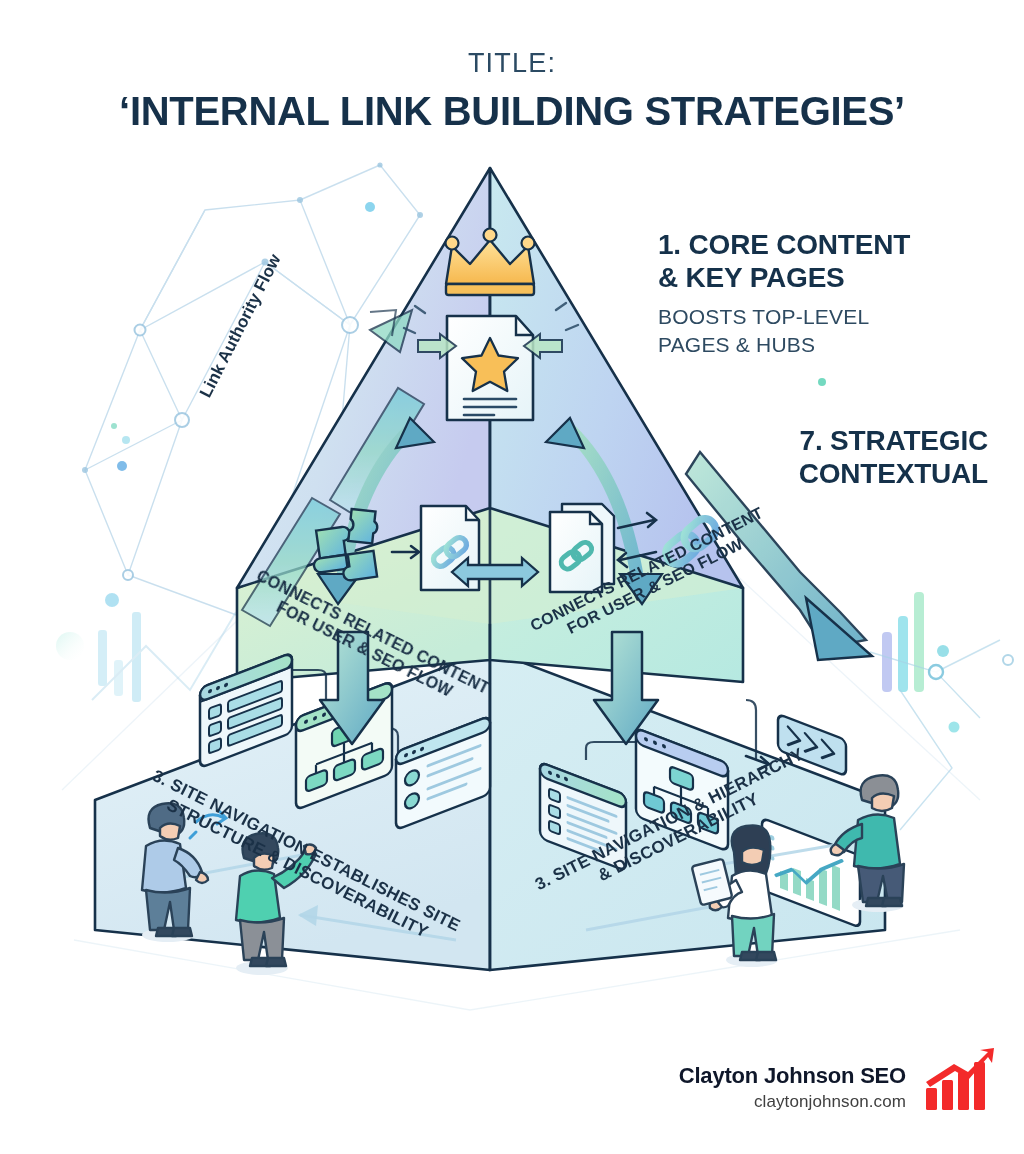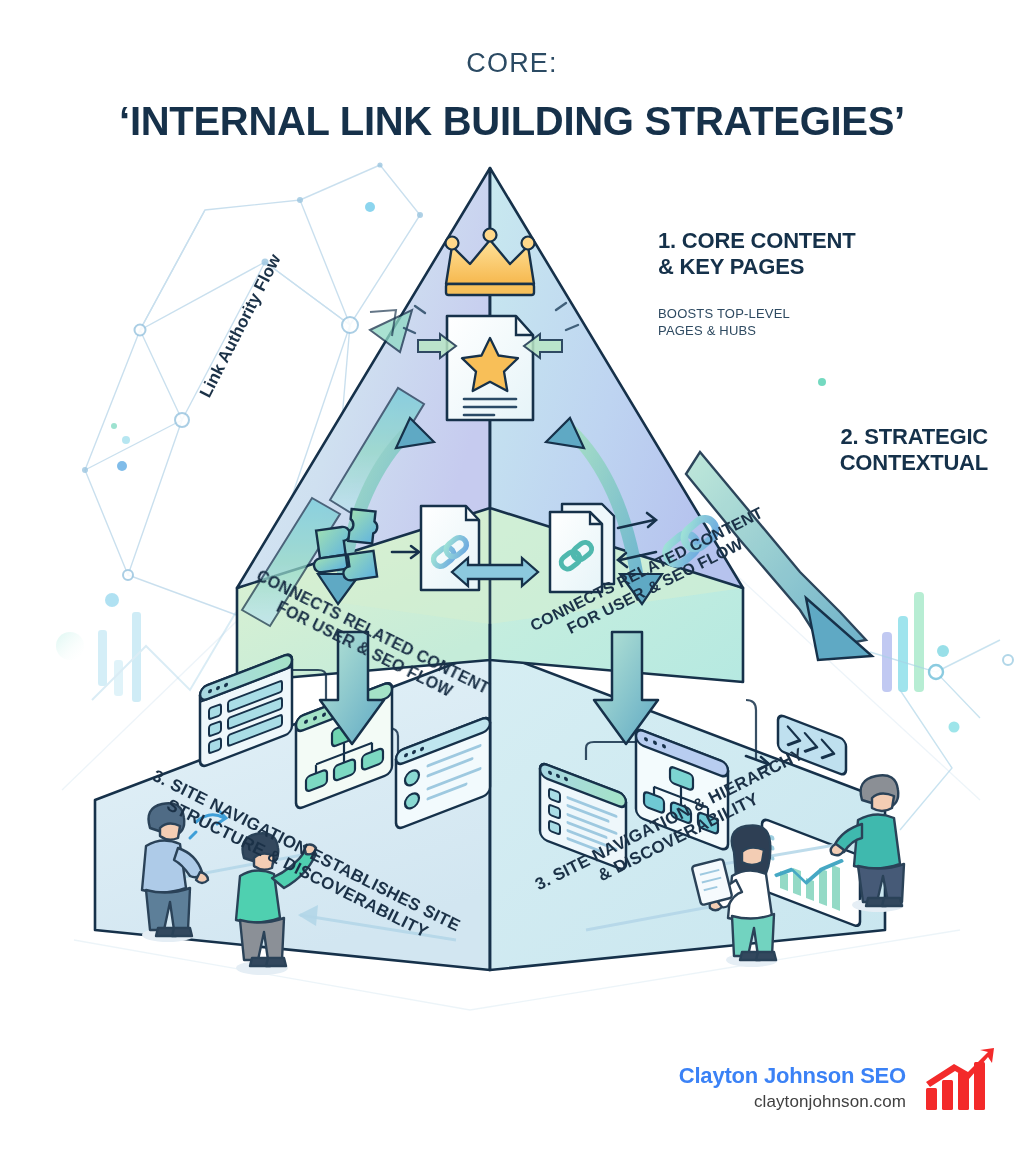--- a/index.html
+++ b/index.html
@@ -18,38 +18,38 @@
   #stage { position: absolute; inset: 0; }
 
   
   .hdr { position: absolute; left: 0; top: 0; width: 1024px; text-align: center; }
   .hdr-kicker {
     font-size: 27px; letter-spacing: 1.2px; font-weight: 500;
     color: #2b4a63; margin-top: 48px;
   }
   .hdr-title {
     font-size: 40px; font-weight: 800; letter-spacing: -0.3px;
-    color: #16314a; margin-top: 20px; white-space: nowrap;
+    color: #16314a; margin-top: 10px; white-space: nowrap;
   }
 
   
   .bg-svg { position: absolute; left: 0; top: 0; width: 1024px; height: 1154px; }
 
   
   .pyr { position: absolute; left: 0; top: 0; width: 1024px; height: 1154px; }
 
   
   .callout { position: absolute; }
   .callout .c-title {
-    font-size: 22px; font-weight: 800; color: #15314a; line-height: 1.18;
+    font-size: 28px; font-weight: 800; color: #15314a; line-height: 1.18;
     letter-spacing: -0.2px;
   }
   .callout .c-sub {
-    font-size: 13px; font-weight: 500; color: #2e4a61; line-height: 1.34;
-    margin-top: 25px; letter-spacing: 0.2px;
+    font-size: 21px; font-weight: 500; color: #2e4a61; line-height: 1.34;
+    margin-top: 9px; letter-spacing: 0.2px;
   }
   #callout-1 { left: 658px; top: 228px; }
   #callout-2 { right: 36px; top: 424px; text-align: right; }
 
   
   .cap {
     position: absolute;
     font-weight: 800; color: #1b3147;
     line-height: 1.2; letter-spacing: 0.3px;
     text-align: center;
@@ -64,21 +64,21 @@
   
   #flow-label {
     position: absolute; left: 196px; top: 392px;
     font-size: 17px; font-weight: 700; color: #1b3147;
     transform: rotate(-63deg); transform-origin: left top;
     white-space: nowrap;
   }
 
   
   .brand { position: absolute; right: 118px; bottom: 42px; text-align: right; }
-  .brand-name { font-size: 22px; font-weight: 800; color: #3b82f6; letter-spacing: -0.2px; }
+  .brand-name { font-size: 22px; font-weight: 800; color: #0f172a; letter-spacing: -0.2px; }
   .brand-url { font-size: 17px; font-weight: 400; color: #404040; margin-top: 3px; letter-spacing: 0.1px; }
   .brand-logo { position: absolute; right: 26px; bottom: 42px; width: 74px; height: 64px; }
 </style>
 </head>
 <body>
 
 <div id="stage">
 
   <svg class="bg-svg" viewBox="0 0 1024 1154">
     <defs>
@@ -150,21 +150,21 @@
     <circle cx="1008" cy="660" r="5" fill="#ffffff" stroke="#9ecde3" stroke-width="2" opacity="0.8"></circle>
 
     <g opacity="0.25" stroke="#b6d5e6" stroke-width="1.3" fill="none">
       <path d="M62 790 L300 560"></path>
       <path d="M980 800 L720 560"></path>
       <path d="M74 940 L470 1010 L960 930"></path>
     </g>
   </svg>
 
   <div class="hdr">
-    <div class="hdr-kicker">CORE:</div>
+    <div class="hdr-kicker">TITLE:</div>
     <div class="hdr-title">‘INTERNAL LINK BUILDING STRATEGIES’</div>
   </div>
 
   <svg class="pyr" viewBox="0 0 1024 1154">
     <defs>
       <linearGradient id="t1L" x1="0" y1="0" x2="1" y2="0.5">
         <stop offset="0%" stop-color="#d9ebf5"></stop>
           <stop offset="55%" stop-color="#cfe0f0"></stop>
           <stop offset="100%" stop-color="#c6cbef"></stop>
       </linearGradient>
@@ -570,21 +570,21 @@
   </svg>
 
   <div class="callout" id="callout-1">
     <div class="c-title" style="white-space:pre-line;">1. CORE CONTENT
 &amp; KEY PAGES</div>
     <div class="c-sub" style="white-space:pre-line;">BOOSTS TOP-LEVEL
 PAGES &amp; HUBS</div>
   </div>
 
   <div class="callout" id="callout-2">
-    <div class="c-title" style="white-space:pre-line;">2. STRATEGIC
+    <div class="c-title" style="white-space:pre-line;">7. STRATEGIC
 CONTEXTUAL</div>
   </div>
 
   <div class="cap" id="cap-m-left">CONNECTS RELATED CONTENT
 FOR USER &amp; SEO FLOW</div>
   <div class="cap" id="cap-m-right">CONNECTS RELATED CONTENT
 FOR USER &amp; SEO FLOW</div>
   <div class="cap" id="cap-b-left">3. SITE NAVIGATION ESTABLISHES SITE
 STRUCTURE &amp; DISCOVERABILITY</div>
   <div class="cap" id="cap-b-right">3. SITE NAVIGATION &amp; HIERARCHY

